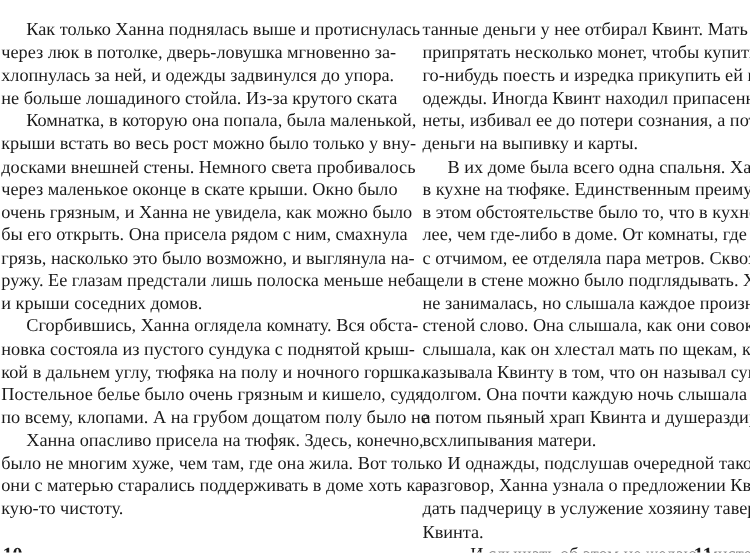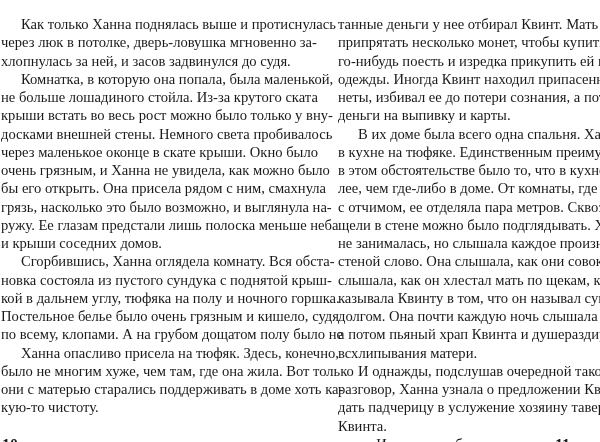--- a/index.html
+++ b/index.html
@@ -67,23 +67,23 @@
     }
   </style>
 </head>
 <body>
 
 <div class="spread">
 
   <div class="page page-left" id="left-page">
       <span class="line indent">Как только Ханна поднялась выше и протиснулась</span>
       <span class="line">через люк в потолке, дверь-ловушка мгновенно за-</span>
-      <span class="line last">хлопнулась за ней, и засов задвинулся до судя.</span>
+      <span class="line last">хлопнулась за ней, и одежды задвинулся до упора.</span>
+      <span class="line">не больше лошадиного стойла. Из-за крутого ската</span>
       <span class="line indent">Комнатка, в которую она попала, была маленькой,</span>
-      <span class="line">не больше лошадиного стойла. Из-за крутого ската</span>
       <span class="line">крыши встать во весь рост можно было только у вну-</span>
       <span class="line">досками внешней стены. Немного света пробивалось</span>
       <span class="line">через маленькое оконце в скате крыши. Окно было</span>
       <span class="line">очень грязным, и Ханна не увидела, как можно было</span>
       <span class="line">бы его открыть. Она присела рядом с ним, смахнула</span>
       <span class="line">грязь, насколько это было возможно, и выглянула на-</span>
       <span class="line">ружу. Ее глазам предстали лишь полоска меньше неба</span>
       <span class="line last">и крыши соседних домов.</span>
       <span class="line indent">Сгорбившись, Ханна оглядела комнату. Вся обста-</span>
       <span class="line">новка состояла из пустого сундука с поднятой крыш-</span>

